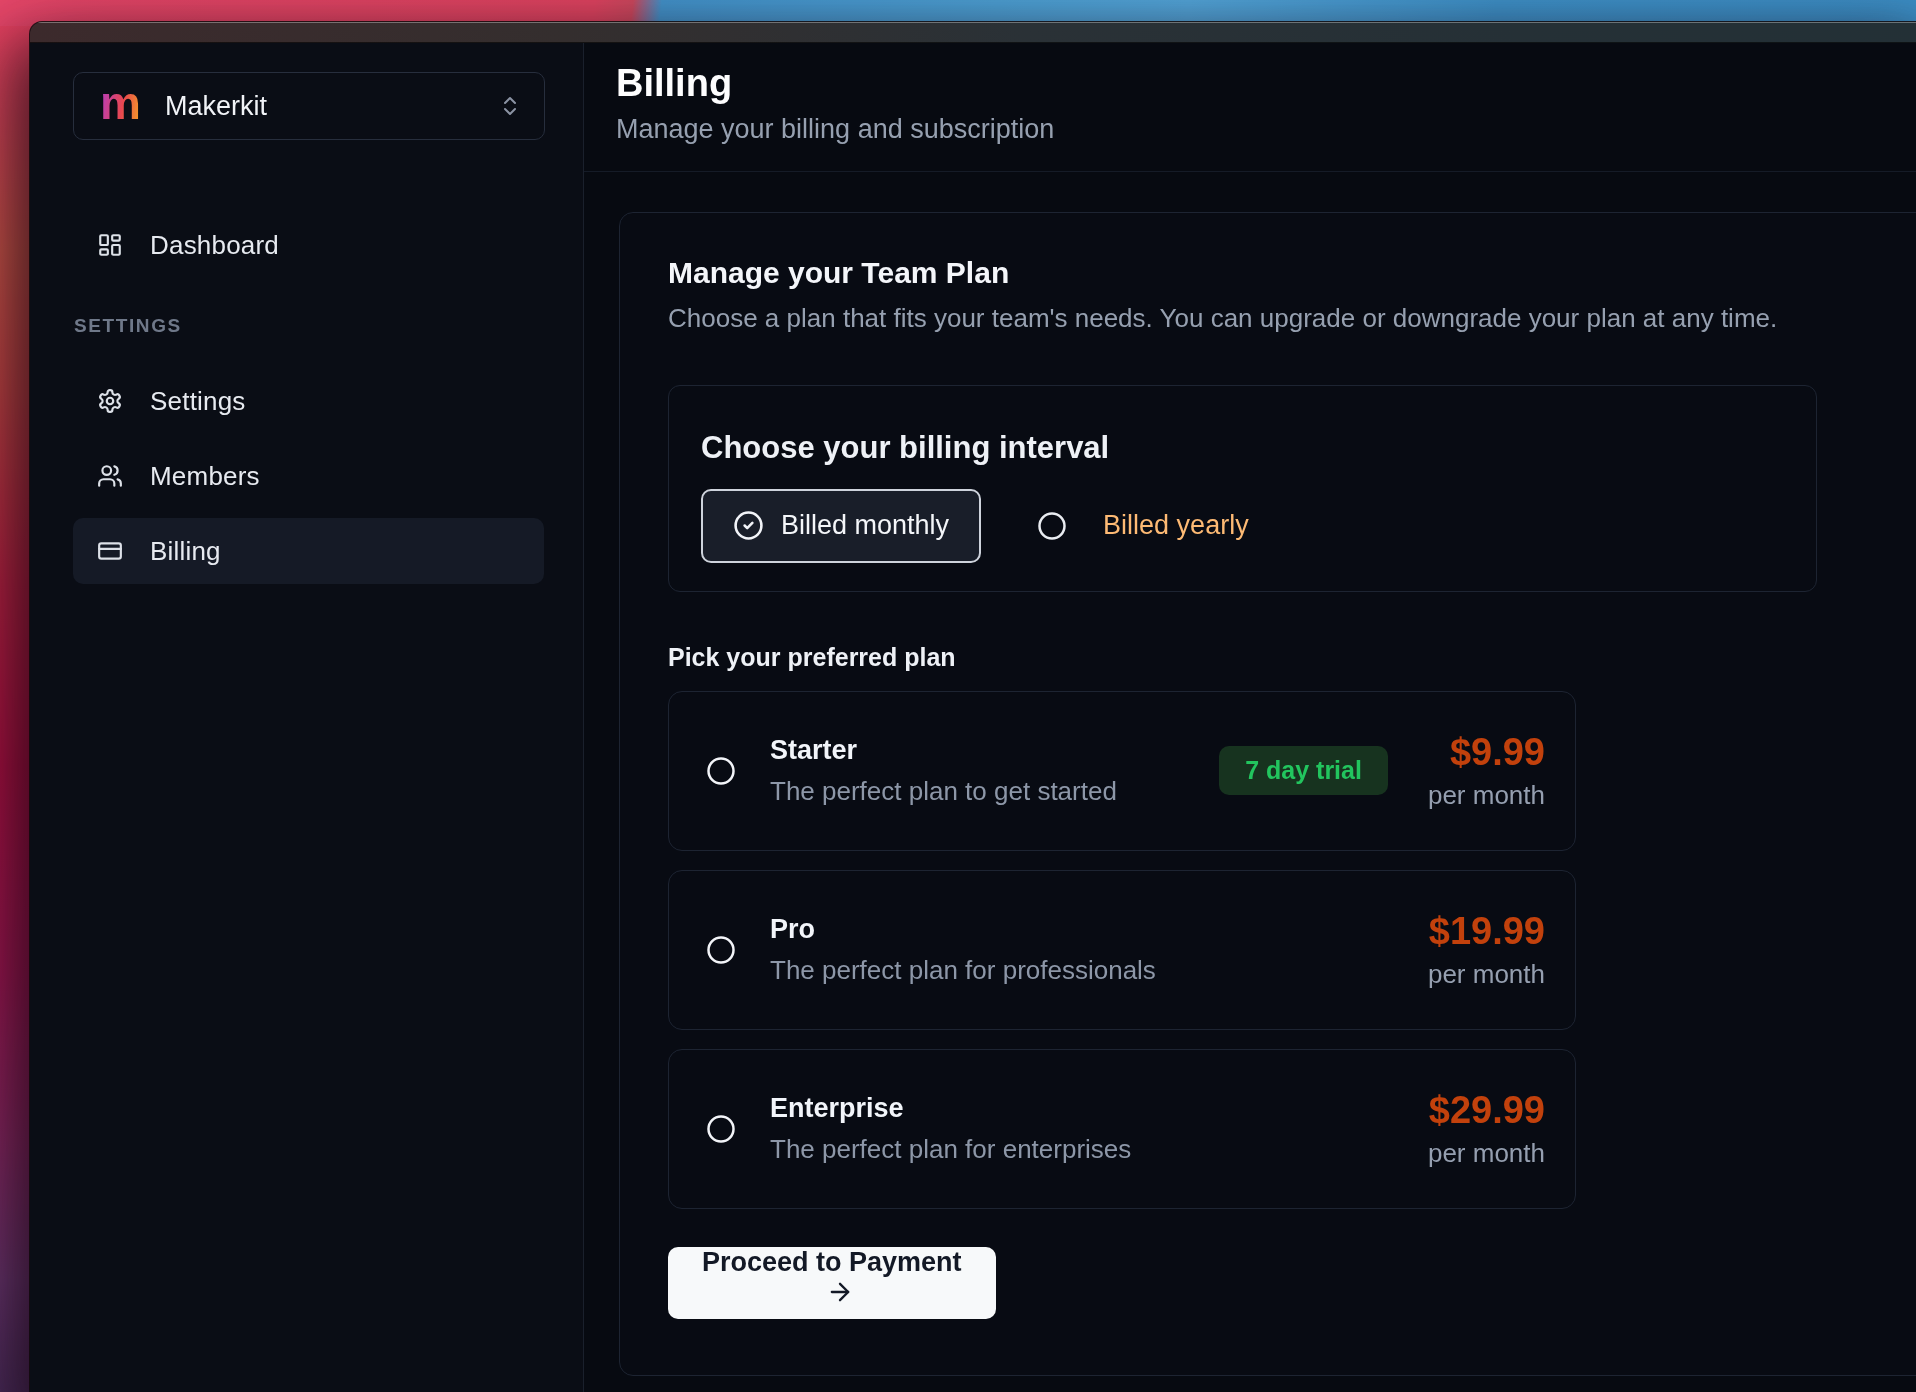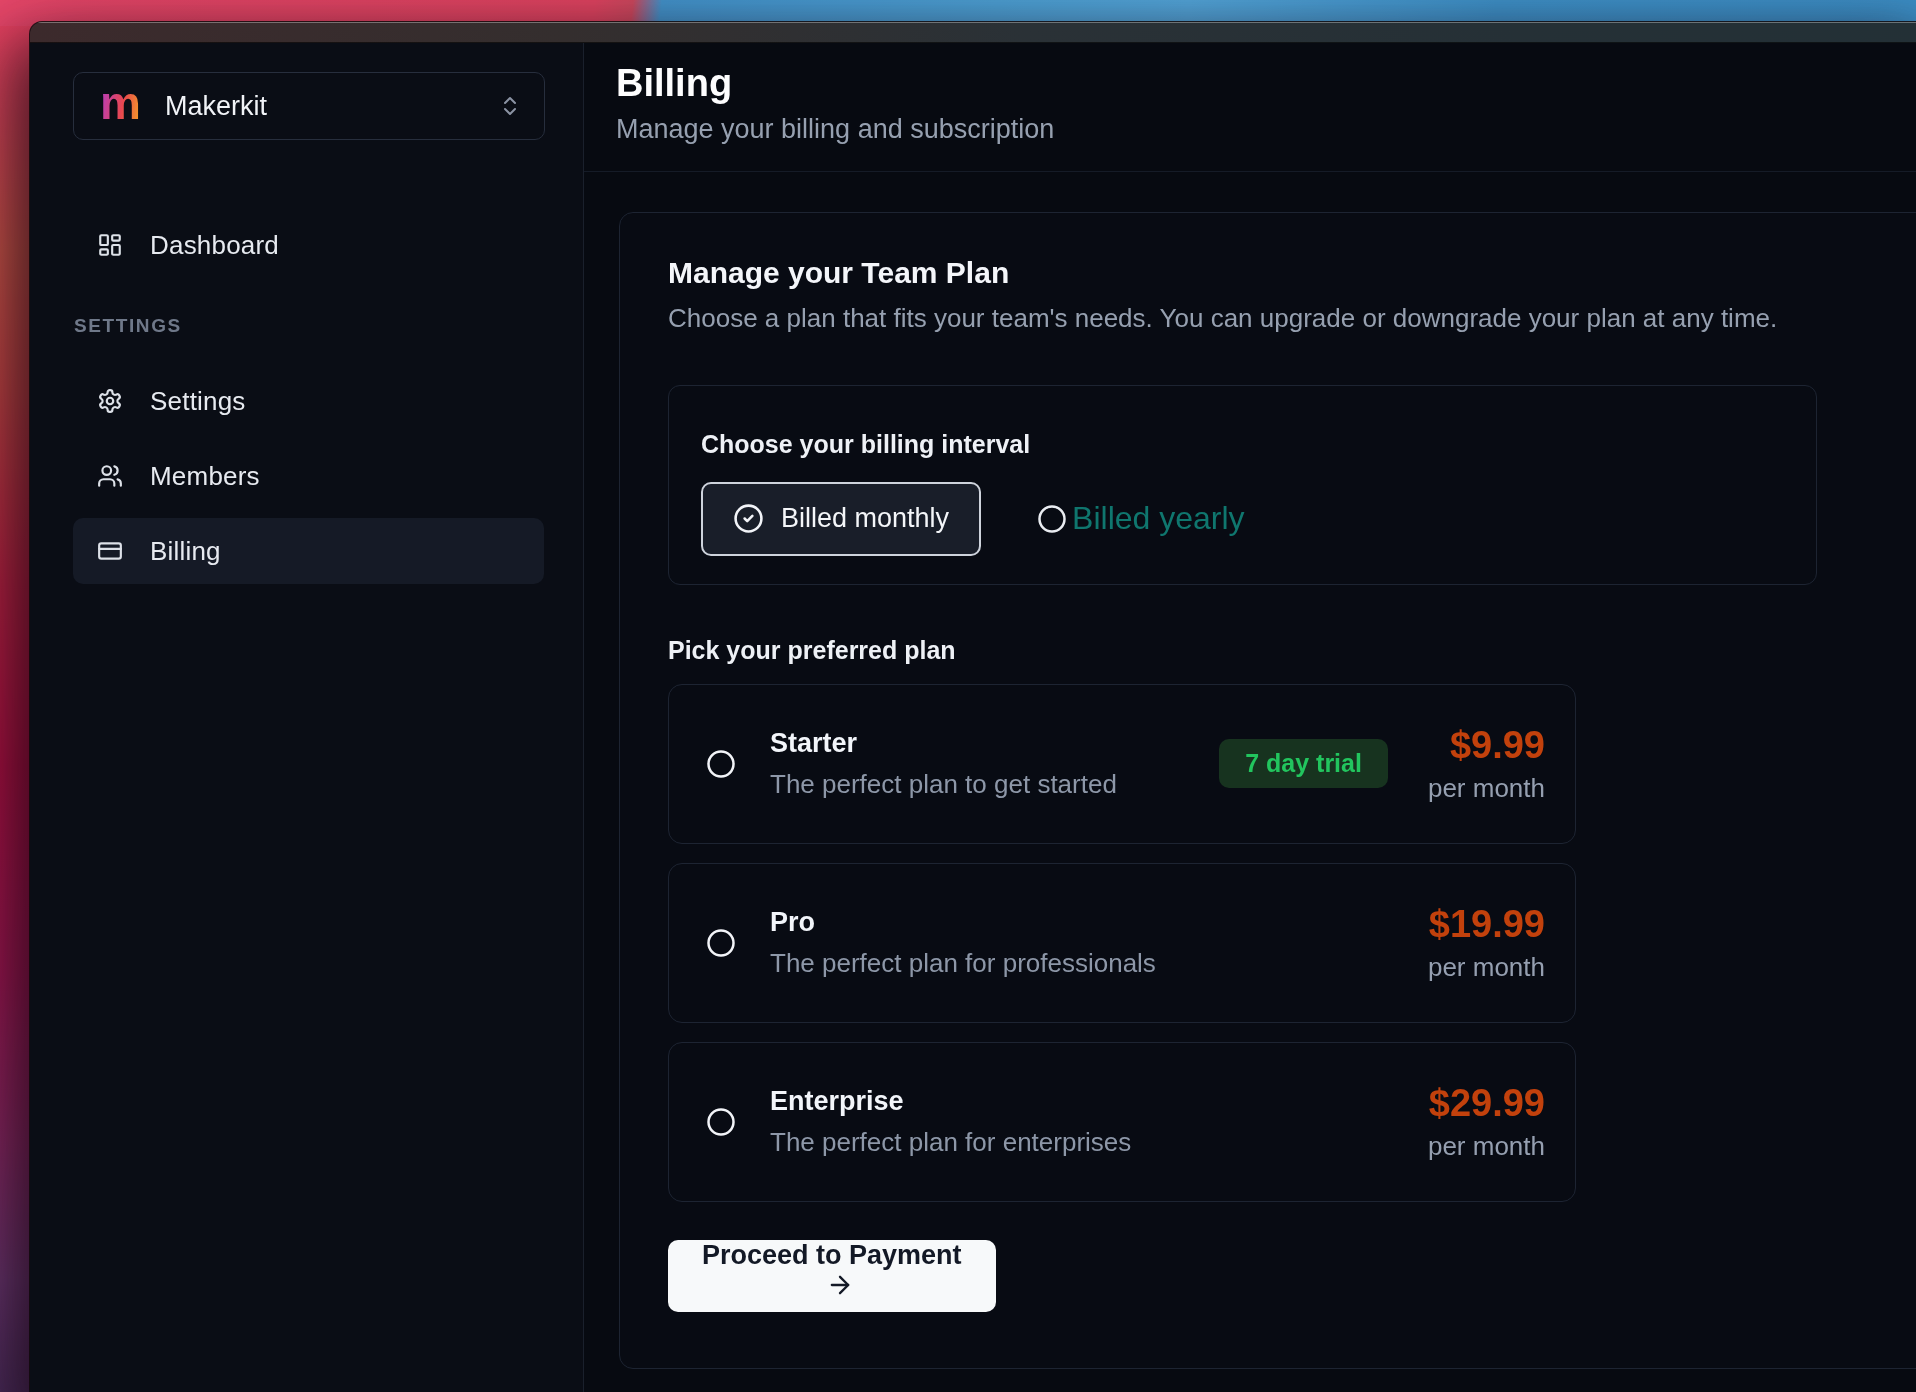--- a/index.html
+++ b/index.html
@@ -53,29 +53,29 @@
   .page-subtitle { font-size:27px; color:#96a0b0; margin-top:9px; }
 
   .content { padding-top:40px; }
   .card { margin-left:35px; margin-right:-28px; border:1px solid #1d2432;
     border-radius:14px; padding:43px 48px 56px 48px; background:#080b13; }
   .card-title { font-size:30px; font-weight:700; color:#f4f6fa; }
   .card-subtitle { font-size:26px; color:#96a0b0; margin-top:13px; }
 
   .interval-box { margin-top:51px; width:1149px; border:1px solid #1d2432;
     border-radius:12px; padding:44px 32px 28px 32px; }
-  .interval-label { font-size:25px; font-weight:600; color:#eef1f6; }
+  .interval-label { font-size:31px; font-weight:600; color:#eef1f6; }
   .interval-options { display:flex; align-items:center; margin-top:23px; }
   .pill { display:flex; align-items:center; height:74px; padding:0 30px;
     border:2px solid #ced3dc; border-radius:10px; background:#191e29; cursor:pointer; }
   .pill .cicon { width:31px; height:31px; color:#f2f4f8; }
   .pill-label { font-size:27px; color:#f4f6f9; margin-left:17px; }
   .opt-yearly { display:flex; align-items:center; margin-left:56px; cursor:pointer; }
   .opt-yearly .oicon { width:30px; height:30px; color:#e9ecf1; }
-  .opt-yearly .olabel { font-size:32px; color:#0f766e; margin-left:5px; }
+  .opt-yearly .olabel { font-size:27px; color:#fdba74; margin-left:36px; }
 
   .plans-label { margin-top:51px; font-size:25px; font-weight:600; color:#eef1f6; }
   .plan-row { width:908px; height:160px; border:1px solid #1d2432; border-radius:14px;
     display:flex; align-items:center; padding:0 30px 0 37px; margin-top:19px; cursor:pointer; }
   .plan-row:first-of-type { margin-top:26px; }
   .radio { width:30px; height:30px; flex:0 0 30px; color:#f2f4f8; cursor:pointer; }
   .plan-text { margin-left:34px; }
   .plan-name { font-size:27px; font-weight:700; color:#f2f5fa; }
   .plan-desc { font-size:26px; color:#8d97a8; margin-top:10px; }
   .plan-right { margin-left:auto; display:flex; align-items:center; }

